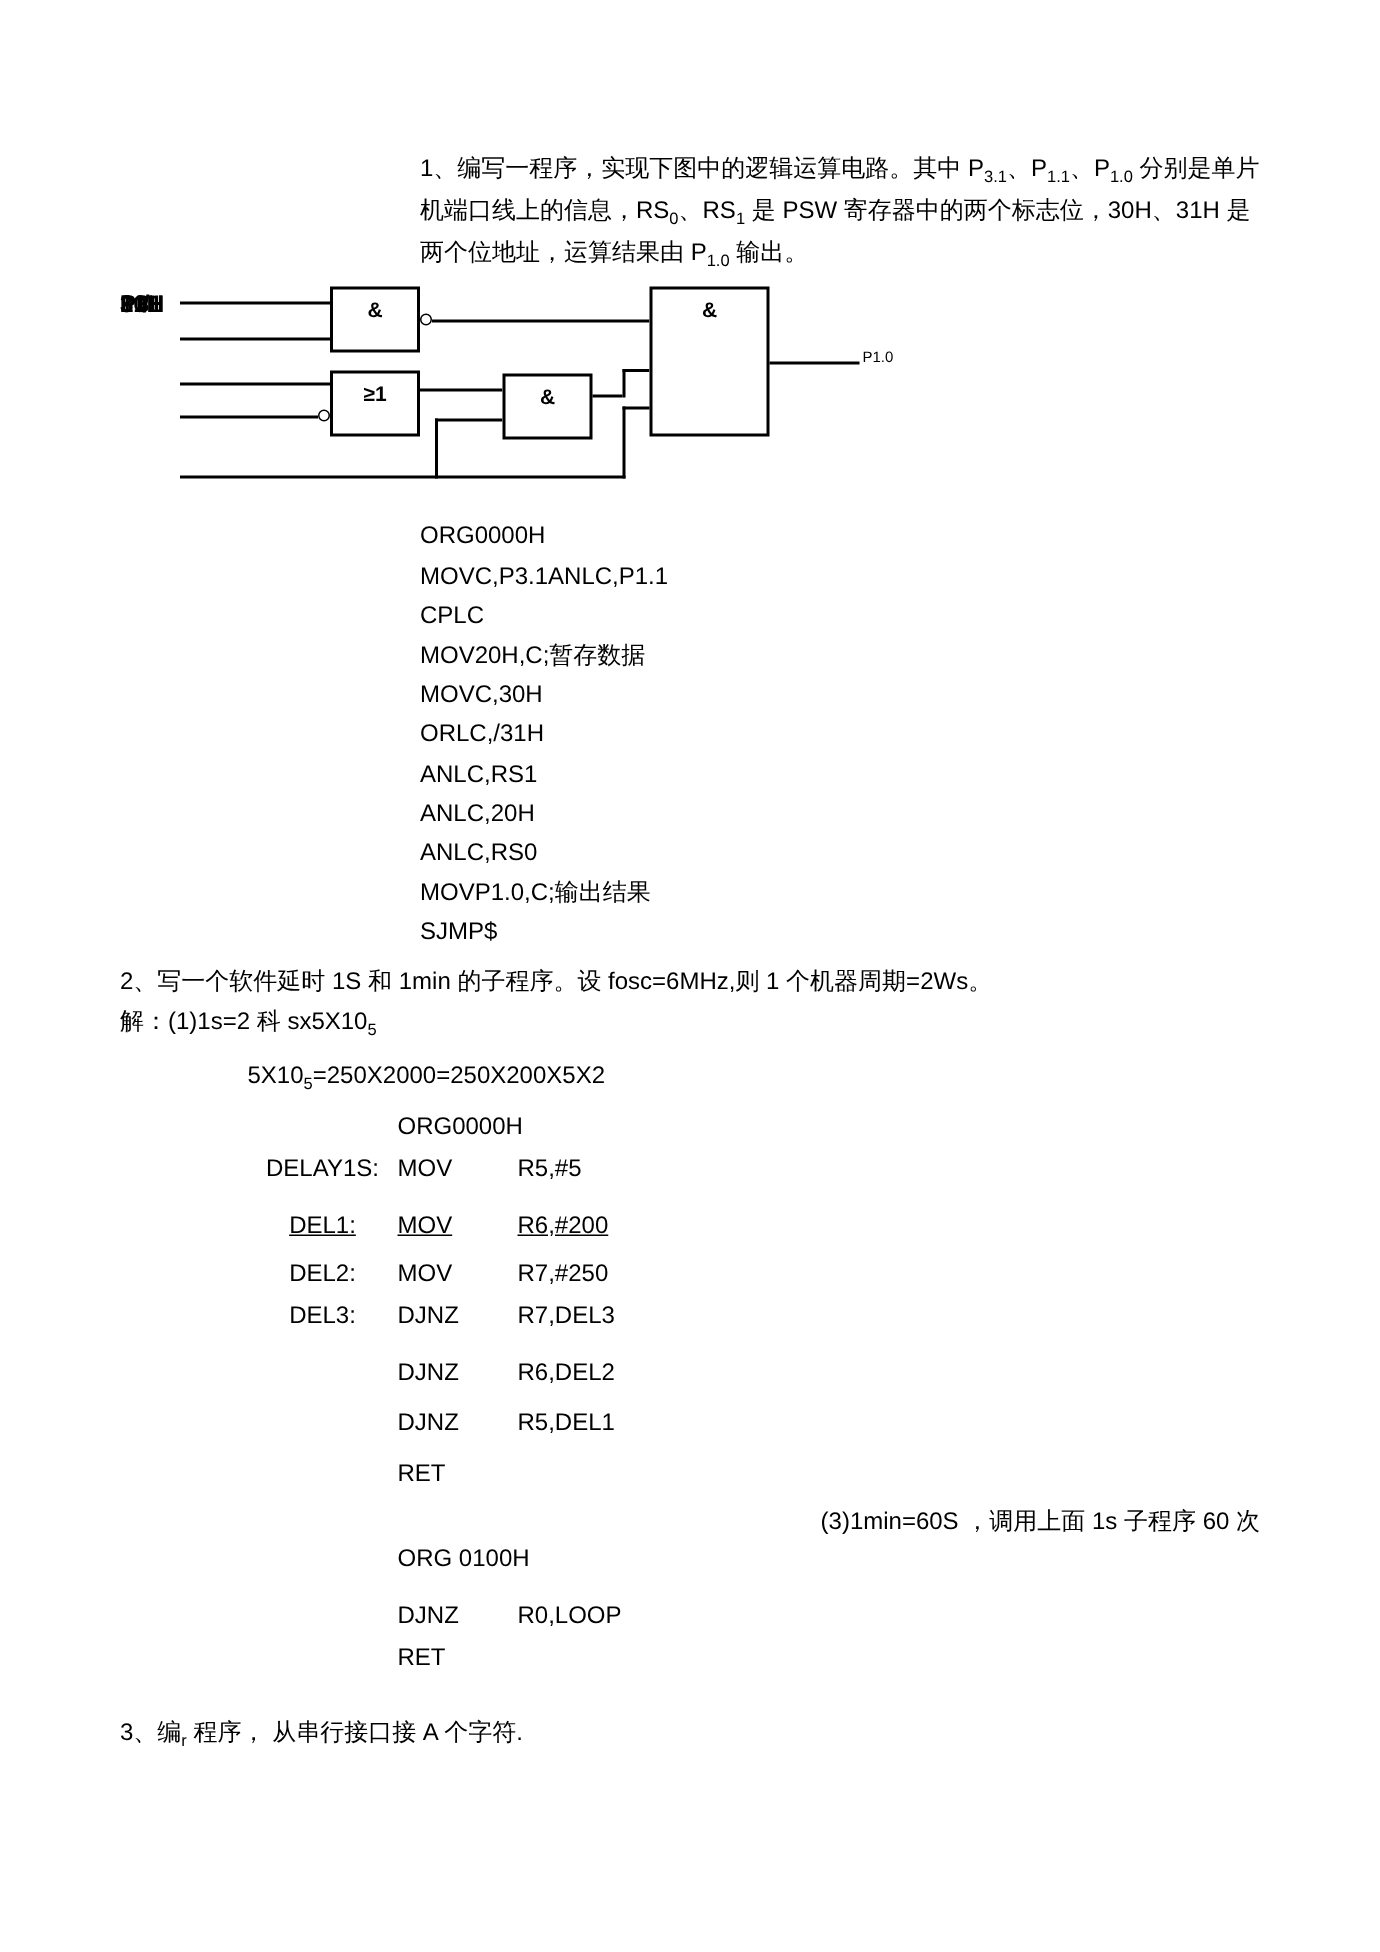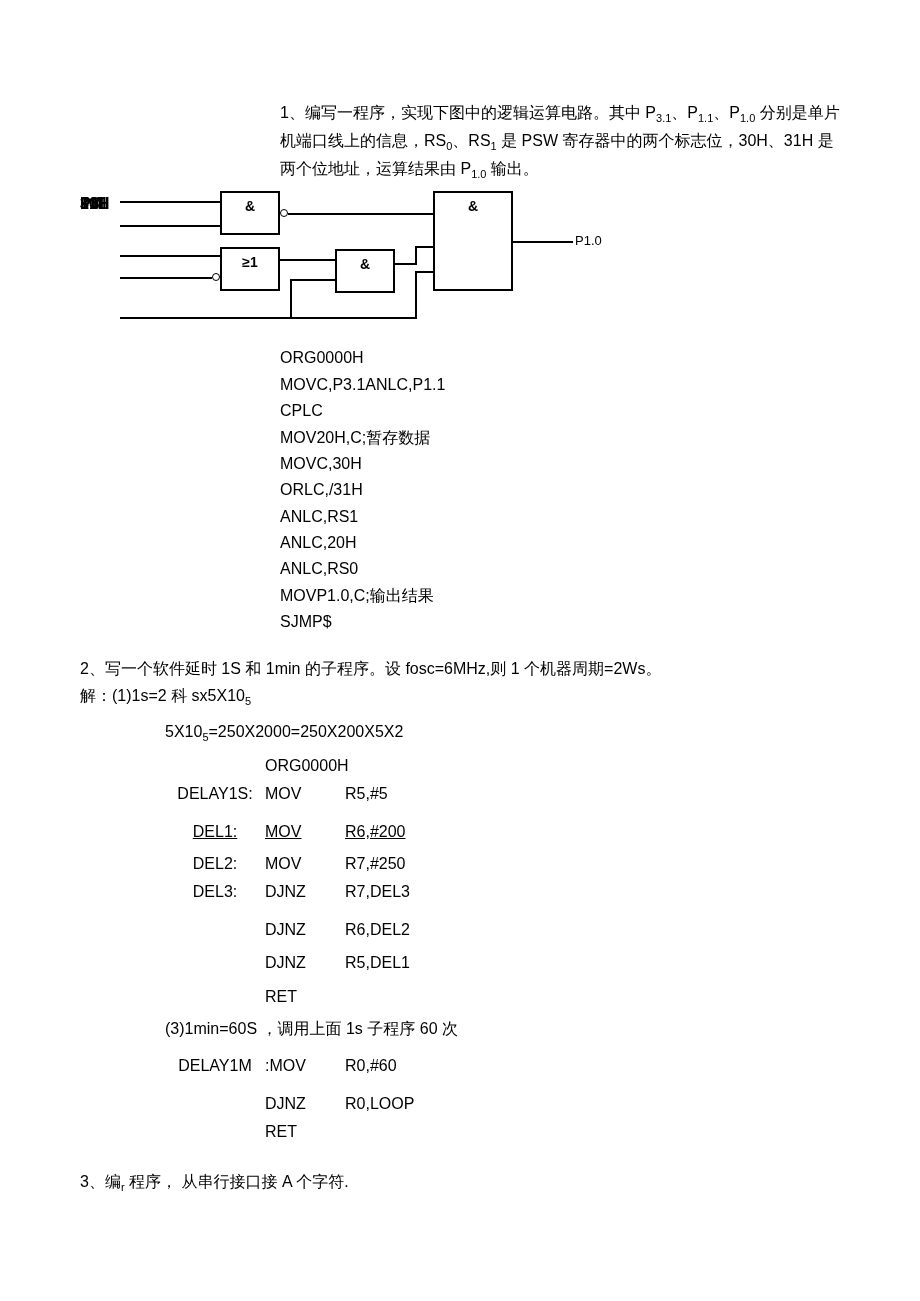--- a/index.html
+++ b/index.html
@@ -61,21 +61,21 @@
     }
     .hwire { height: 2px; }
     .vwire { width: 2px; }
     .code-block {
       margin-left: 200px;
       white-space: pre-wrap;
       font-family: Arial, "SimSun", sans-serif;
       line-height: 1.65;
     }
     .problem2 {
-      margin-top: 20px;
+      margin-top: 6px;
     }
     .solution-text {
       margin-top: 2px;
     }
     .indent1 {
       margin-left: 85px;
     }
     .asm-table {
       margin-left: 85px;
       font-family: Arial, "SimSun", sans-serif;
@@ -149,21 +149,21 @@
 
   <div class="gate" style="left:353px;top:0px;width:80px;height:100px;">
     <span>&amp;</span>
   </div>
 
   <div class="wire vwire" style="left:335px;top:80px;height:48px;"></div>
   <div class="wire hwire" style="left:210px;top:126px;width:127px;"></div>
   <div class="wire hwire" style="left:335px;top:80px;width:18px;"></div>
 
   <div class="wire hwire" style="left:433px;top:50px;width:60px;"></div>
-  <div class="label" style="left:495px;top:40px;font-weight:normal;font-size:13px;">P1.0</div>
+  <div class="label" style="left:495px;top:40px;font-weight:normal;font-size:10px;">P1.0</div>
 </div>
 
 <div class="code-block">ORG0000H
 MOVC,P3.1ANLC,P1.1
 CPLC
 MOV20H,C;暂存数据
 MOVC,30H
 ORLC,/31H
 ANLC,RS1
 ANLC,20H
@@ -213,27 +213,23 @@
     <div class="asm-op">DJNZ</div>
     <div class="asm-arg">R5,DEL1</div>
   </div>
   <div class="asm-row" style="margin-top:8px;">
     <div class="asm-label"></div>
     <div class="asm-op">RET</div>
     <div class="asm-arg"></div>
   </div>
 </div>
 
-<div class="indent1" style="margin-top:6px;">(3)1min=60S    ，调用上面 1s 子程序 60 次</div>
+<div class="indent1" style="margin-top:6px;text-align:right;">(3)1min=60S    ，调用上面 1s 子程序 60 次</div>
 <div class="asm-table">
-  <div class="asm-row" style="margin-top:12px;">
-    <div class="asm-label">DELAY1M</div>
-    <div class="asm-op">:MOV</div>
-    <div class="asm-arg">R0,#60</div>
-  </div>
+  <div style="margin-left:100px;">ORG    0100H</div>
   <div class="asm-row" style="margin-top:12px;">
     <div class="asm-label"></div>
     <div class="asm-op">DJNZ</div>
     <div class="asm-arg">R0,LOOP</div>
   </div>
   <div class="asm-row">
     <div class="asm-label"></div>
     <div class="asm-op">RET</div>
     <div class="asm-arg"></div>
   </div>

